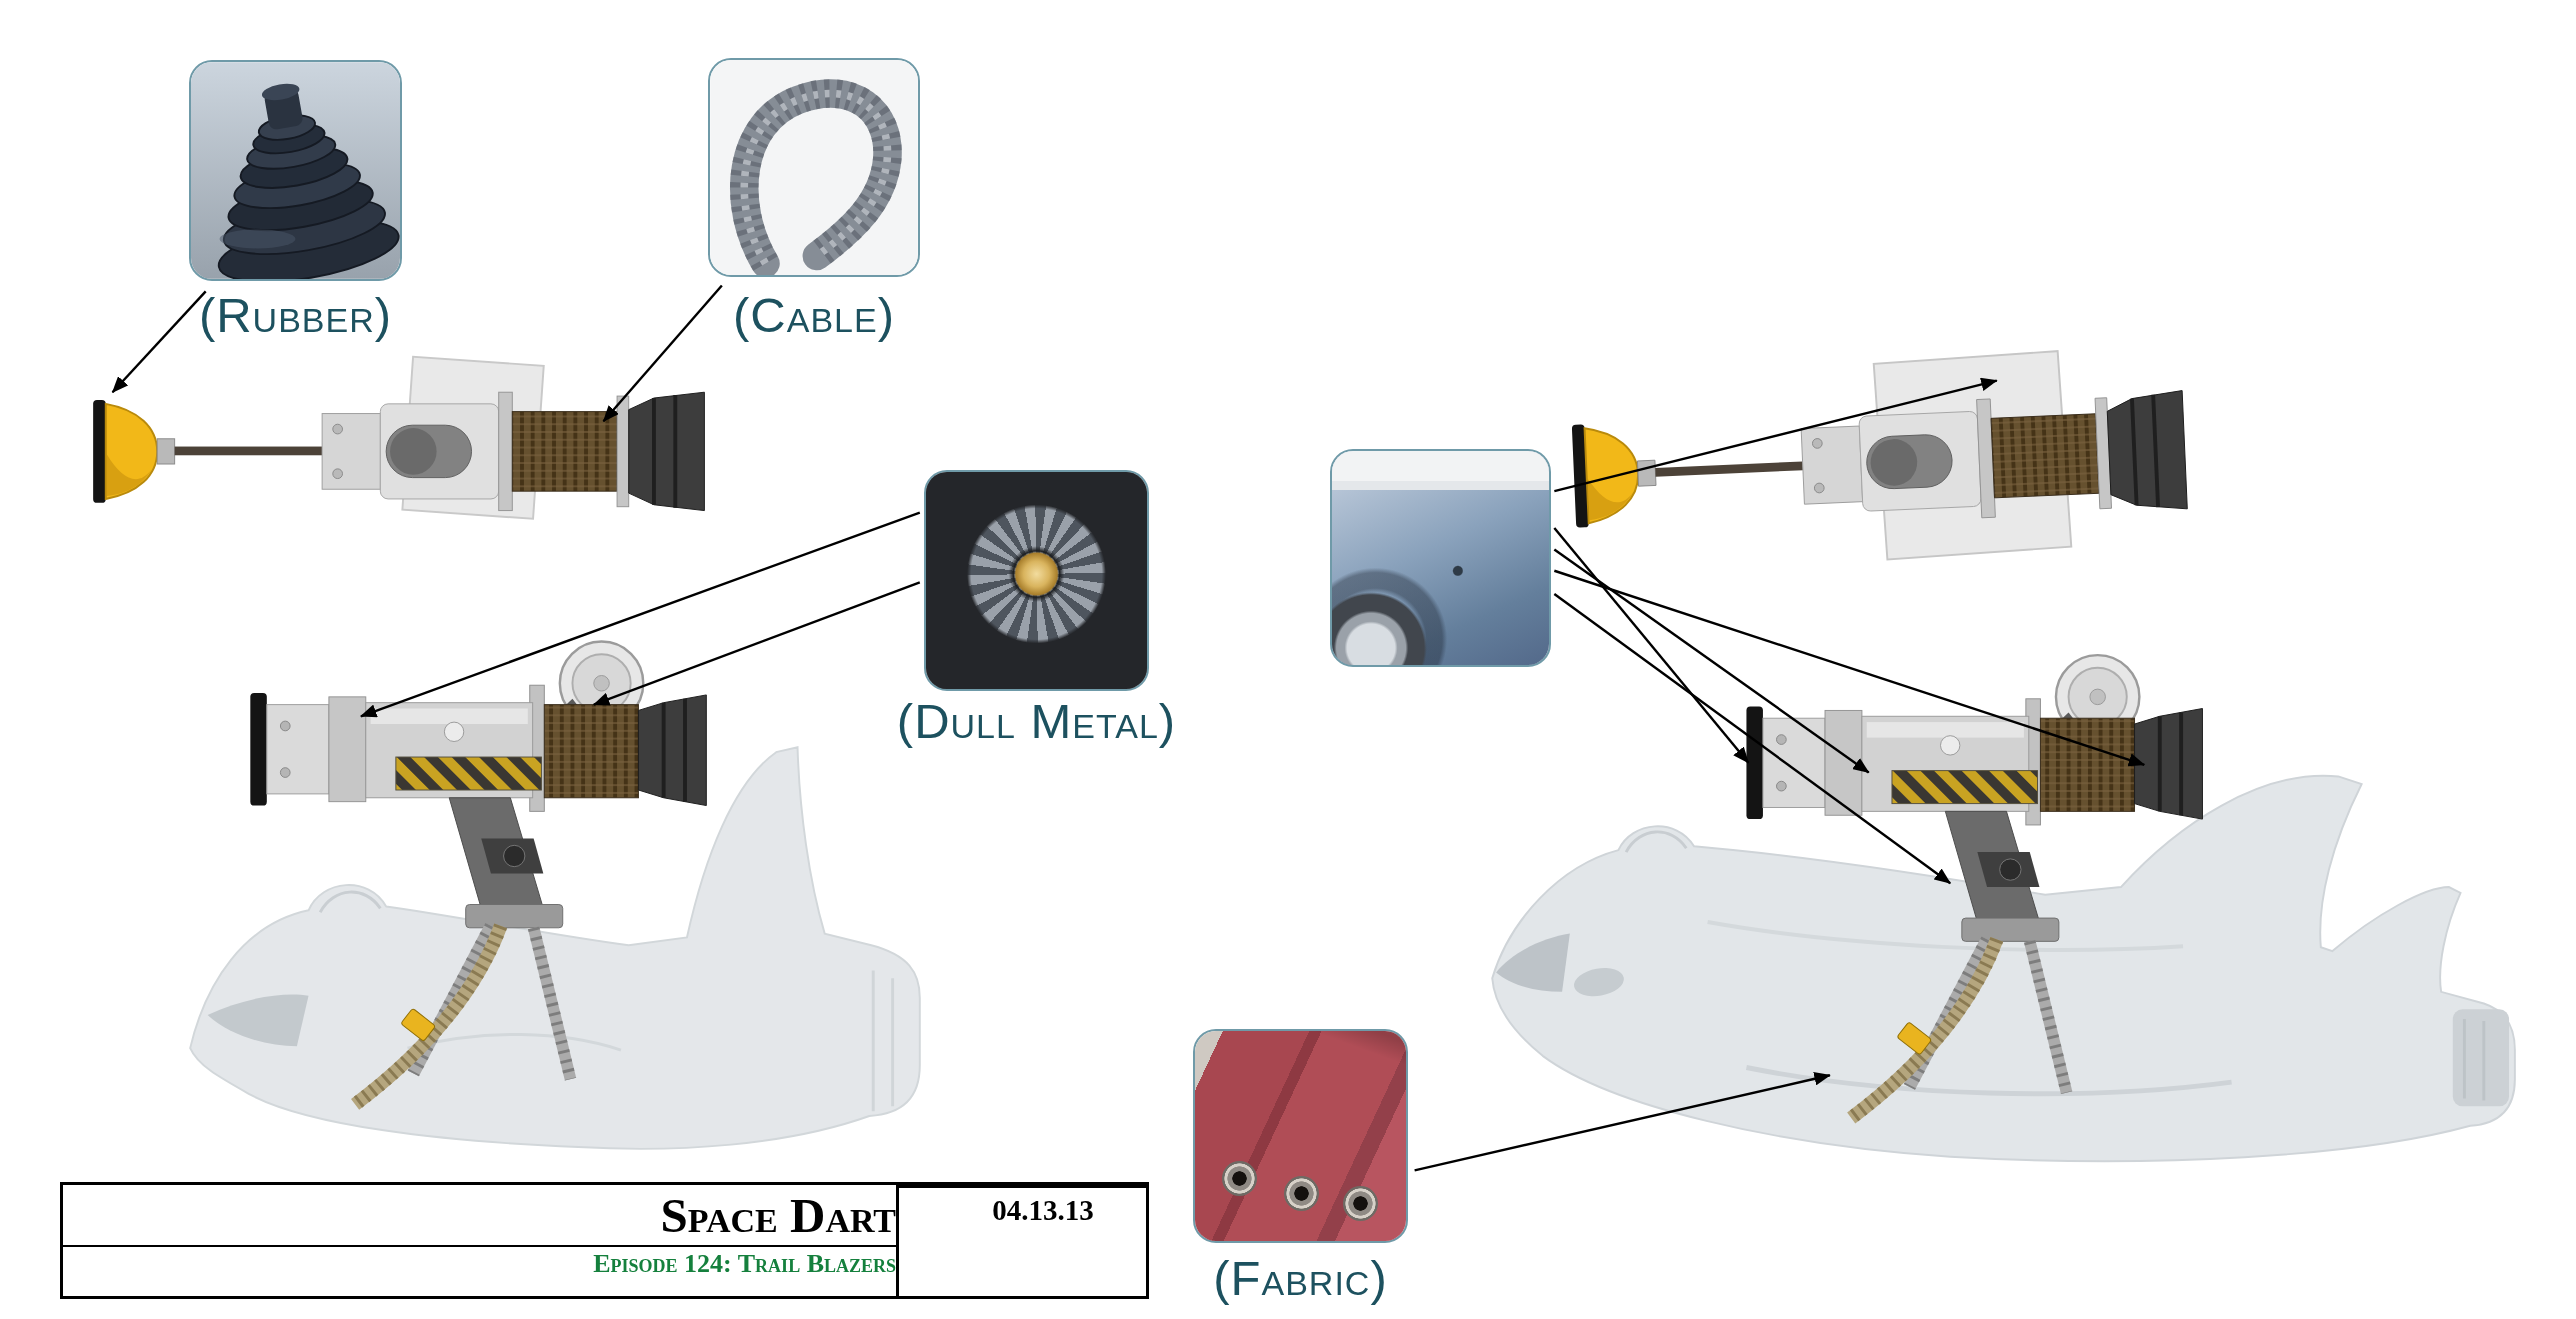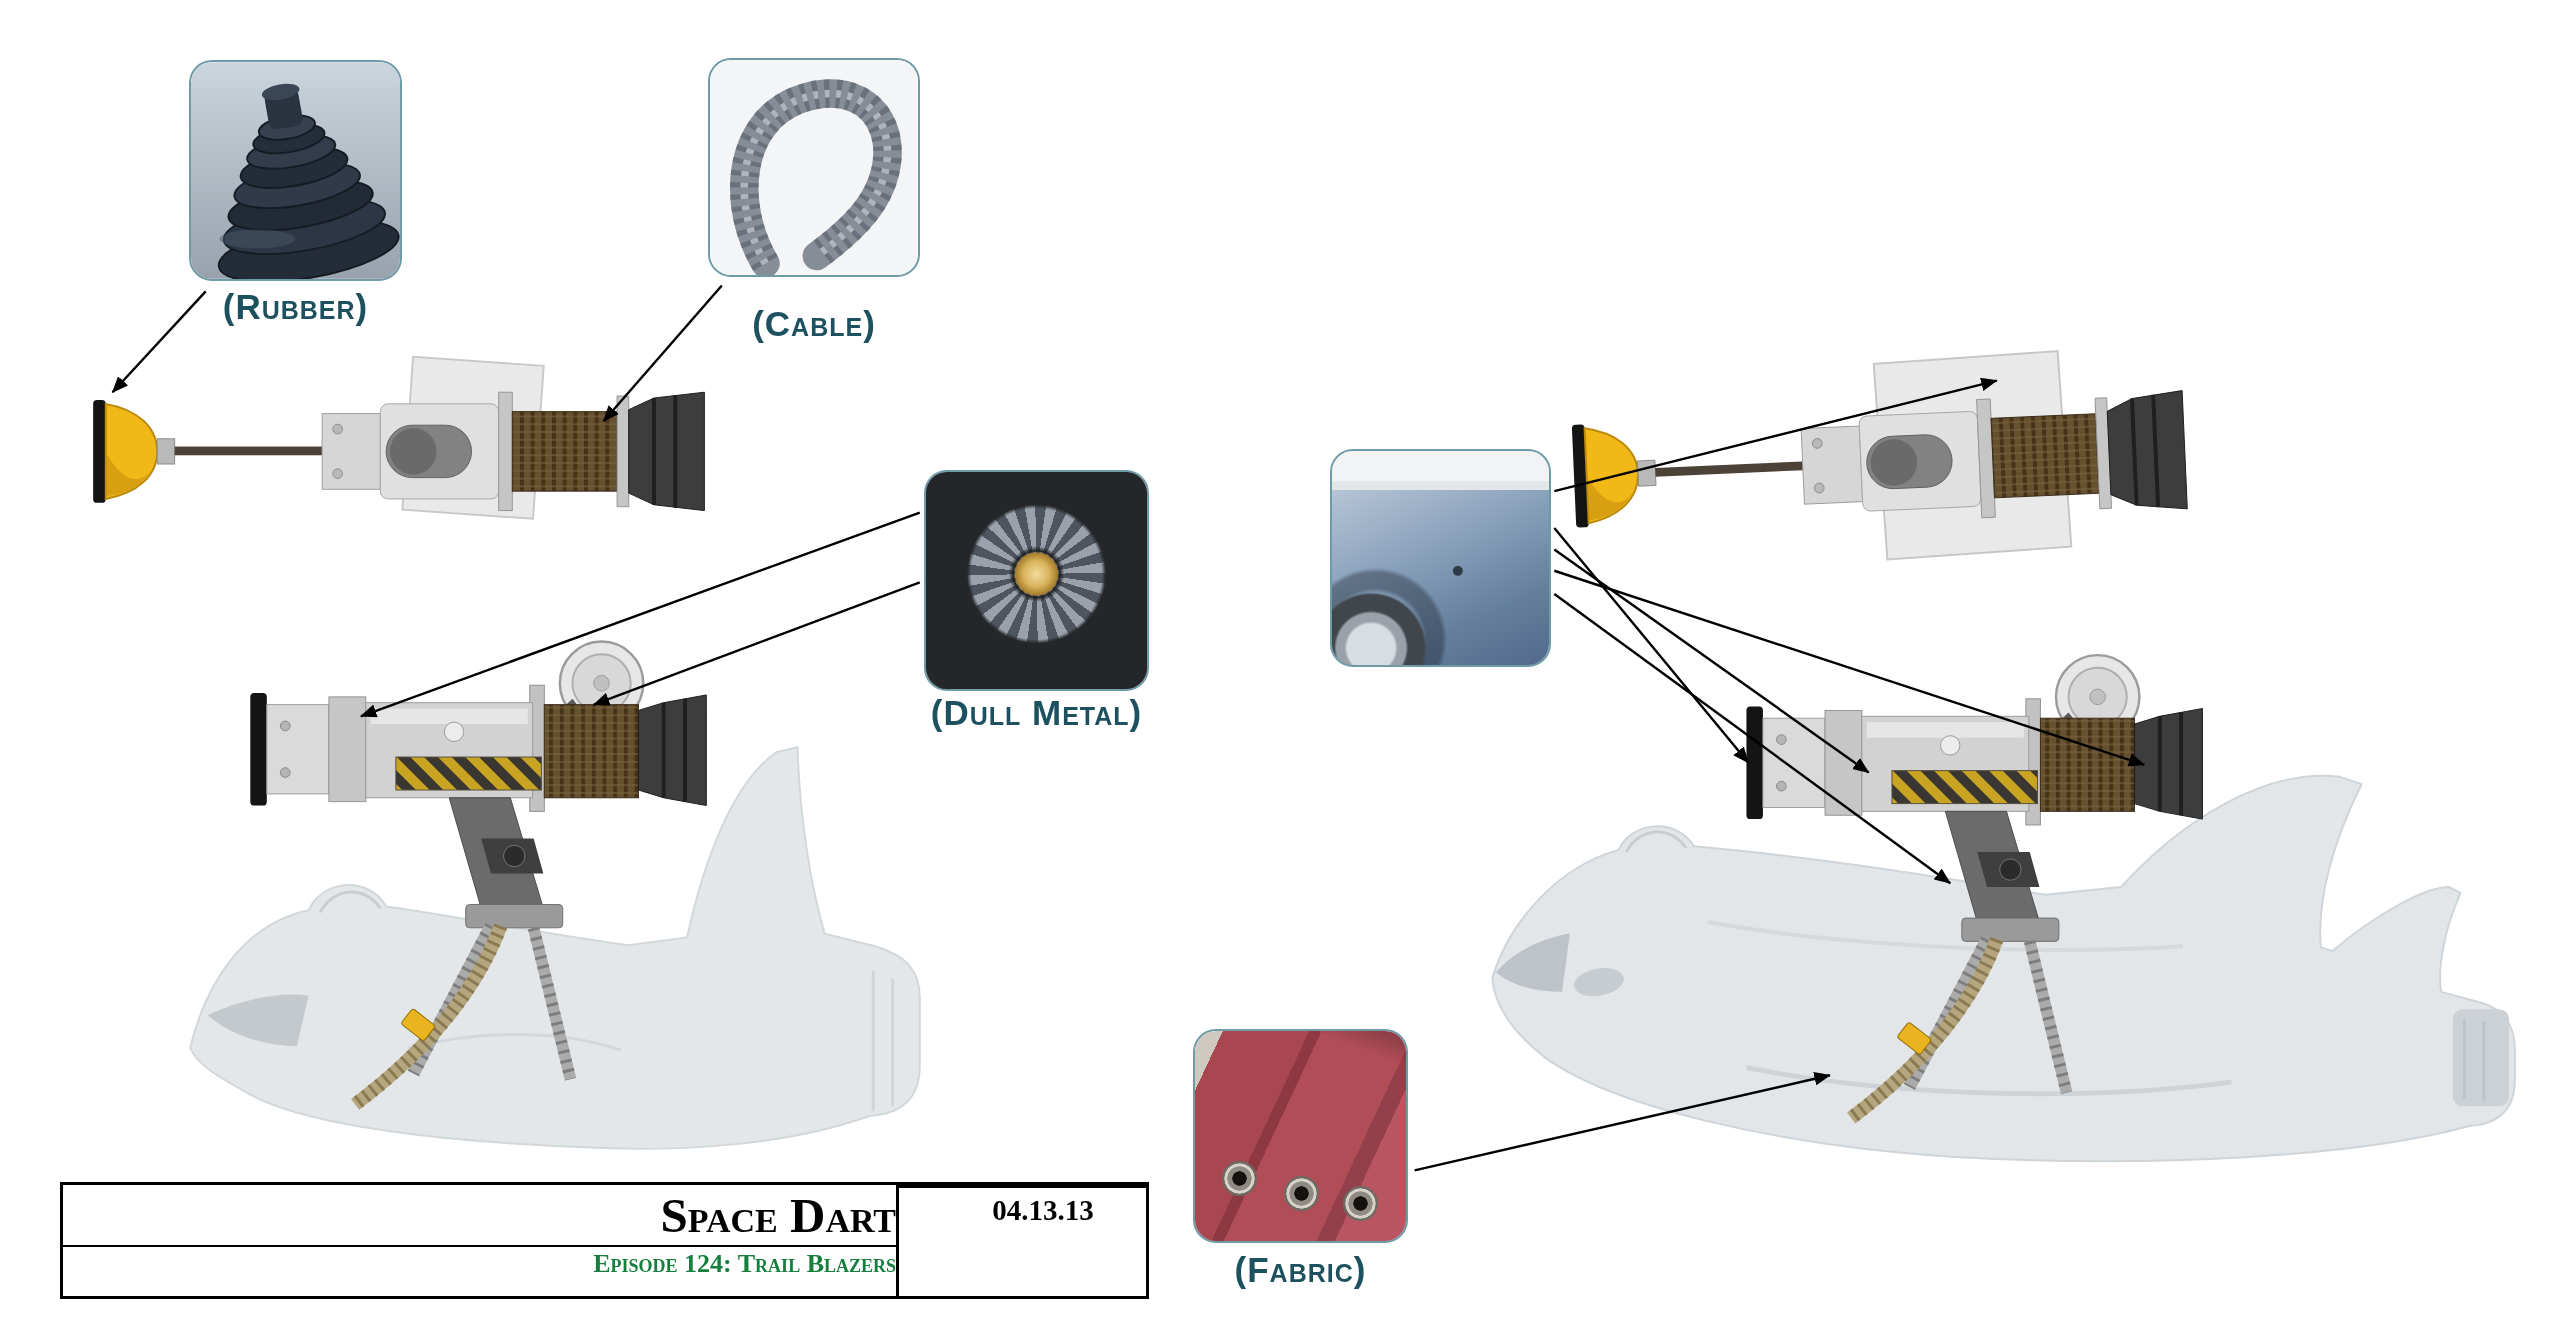--- a/index.html
+++ b/index.html
@@ -29,21 +29,21 @@
   }
   .photo.fabric{
     background:
       linear-gradient(200deg, rgba(0,0,0,.18) 0 4%, rgba(0,0,0,0) 12%),
       linear-gradient(115deg, #cfc9c2 0 9%, #a84750 9% 37%, #8e3942 37% 41%,
                       #b04d56 41% 71%, #93404a 71% 77%, #b85560 77% 100%);
   }
   .grommet{position:absolute;width:35px;height:35px;border-radius:50%;
     background:radial-gradient(circle,#14110e 0 28%, #8f8a84 30% 48%, #d7d1c8 50% 60%, #6e6a64 62% 72%, rgba(0,0,0,0) 74%);}
 
-  .mat-label{position:absolute;font-weight:bold;font-variant:small-caps;font-size:35px;
+  .mat-label{position:absolute;font-weight:normal;font-variant:small-caps;font-size:49px;
              letter-spacing:1px;color:var(--label-teal,#1d515f);text-align:center;}
 
   
   .title-block{position:absolute;left:60px;top:1182px;width:1089px;height:117px;
                border:3.9px solid #000;background:#fff;display:flex;box-sizing:border-box;}
   .tb-left{flex:1;display:flex;flex-direction:column;padding:3.9px 0 3.9px 21.3px;box-sizing:border-box;text-align:right;}
   .tb-title{font-family:"Liberation Serif",serif;font-weight:bold;font-variant:small-caps;
             font-size:49px;line-height:54px;color:#000;}
   .tb-rule{border:none;border-top:2.9px solid #000;margin:1.9px 0 1.9px -21.3px;width:calc(100% + 21.3px);}
   .tb-episode{font-family:"Liberation Serif",serif;font-weight:bold;font-variant:small-caps;
@@ -227,21 +227,21 @@
 
   <figure class="ref-card" style="left:1193px;top:1029px;width:215px;height:214px;">
     <div class="photo fabric">
       <span class="grommet" style="left:13%;top:62%;"></span>
       <span class="grommet" style="left:42%;top:69%;"></span>
       <span class="grommet" style="left:70%;top:74%;"></span>
     </div>
   </figure>
 
   <div class="mat-label" style="left:189px;top:287px;width:213px;">(Rubber)</div>
-  <div class="mat-label" style="left:708px;top:304px;width:212px;">(Cable)</div>
+  <div class="mat-label" style="left:708px;top:287px;width:212px;">(Cable)</div>
   <div class="mat-label" style="left:885px;top:693px;width:303px;">(Dull Metal)</div>
   <div class="mat-label" style="left:1193px;top:1250px;width:215px;">(Fabric)</div>
 
   <div class="title-block">
     <div class="tb-left">
       <div class="tb-title">Space Dart</div>
       <hr class="tb-rule">
       <div class="tb-episode">Episode 124: Trail Blazers</div>
     </div>
     <div class="tb-right">

